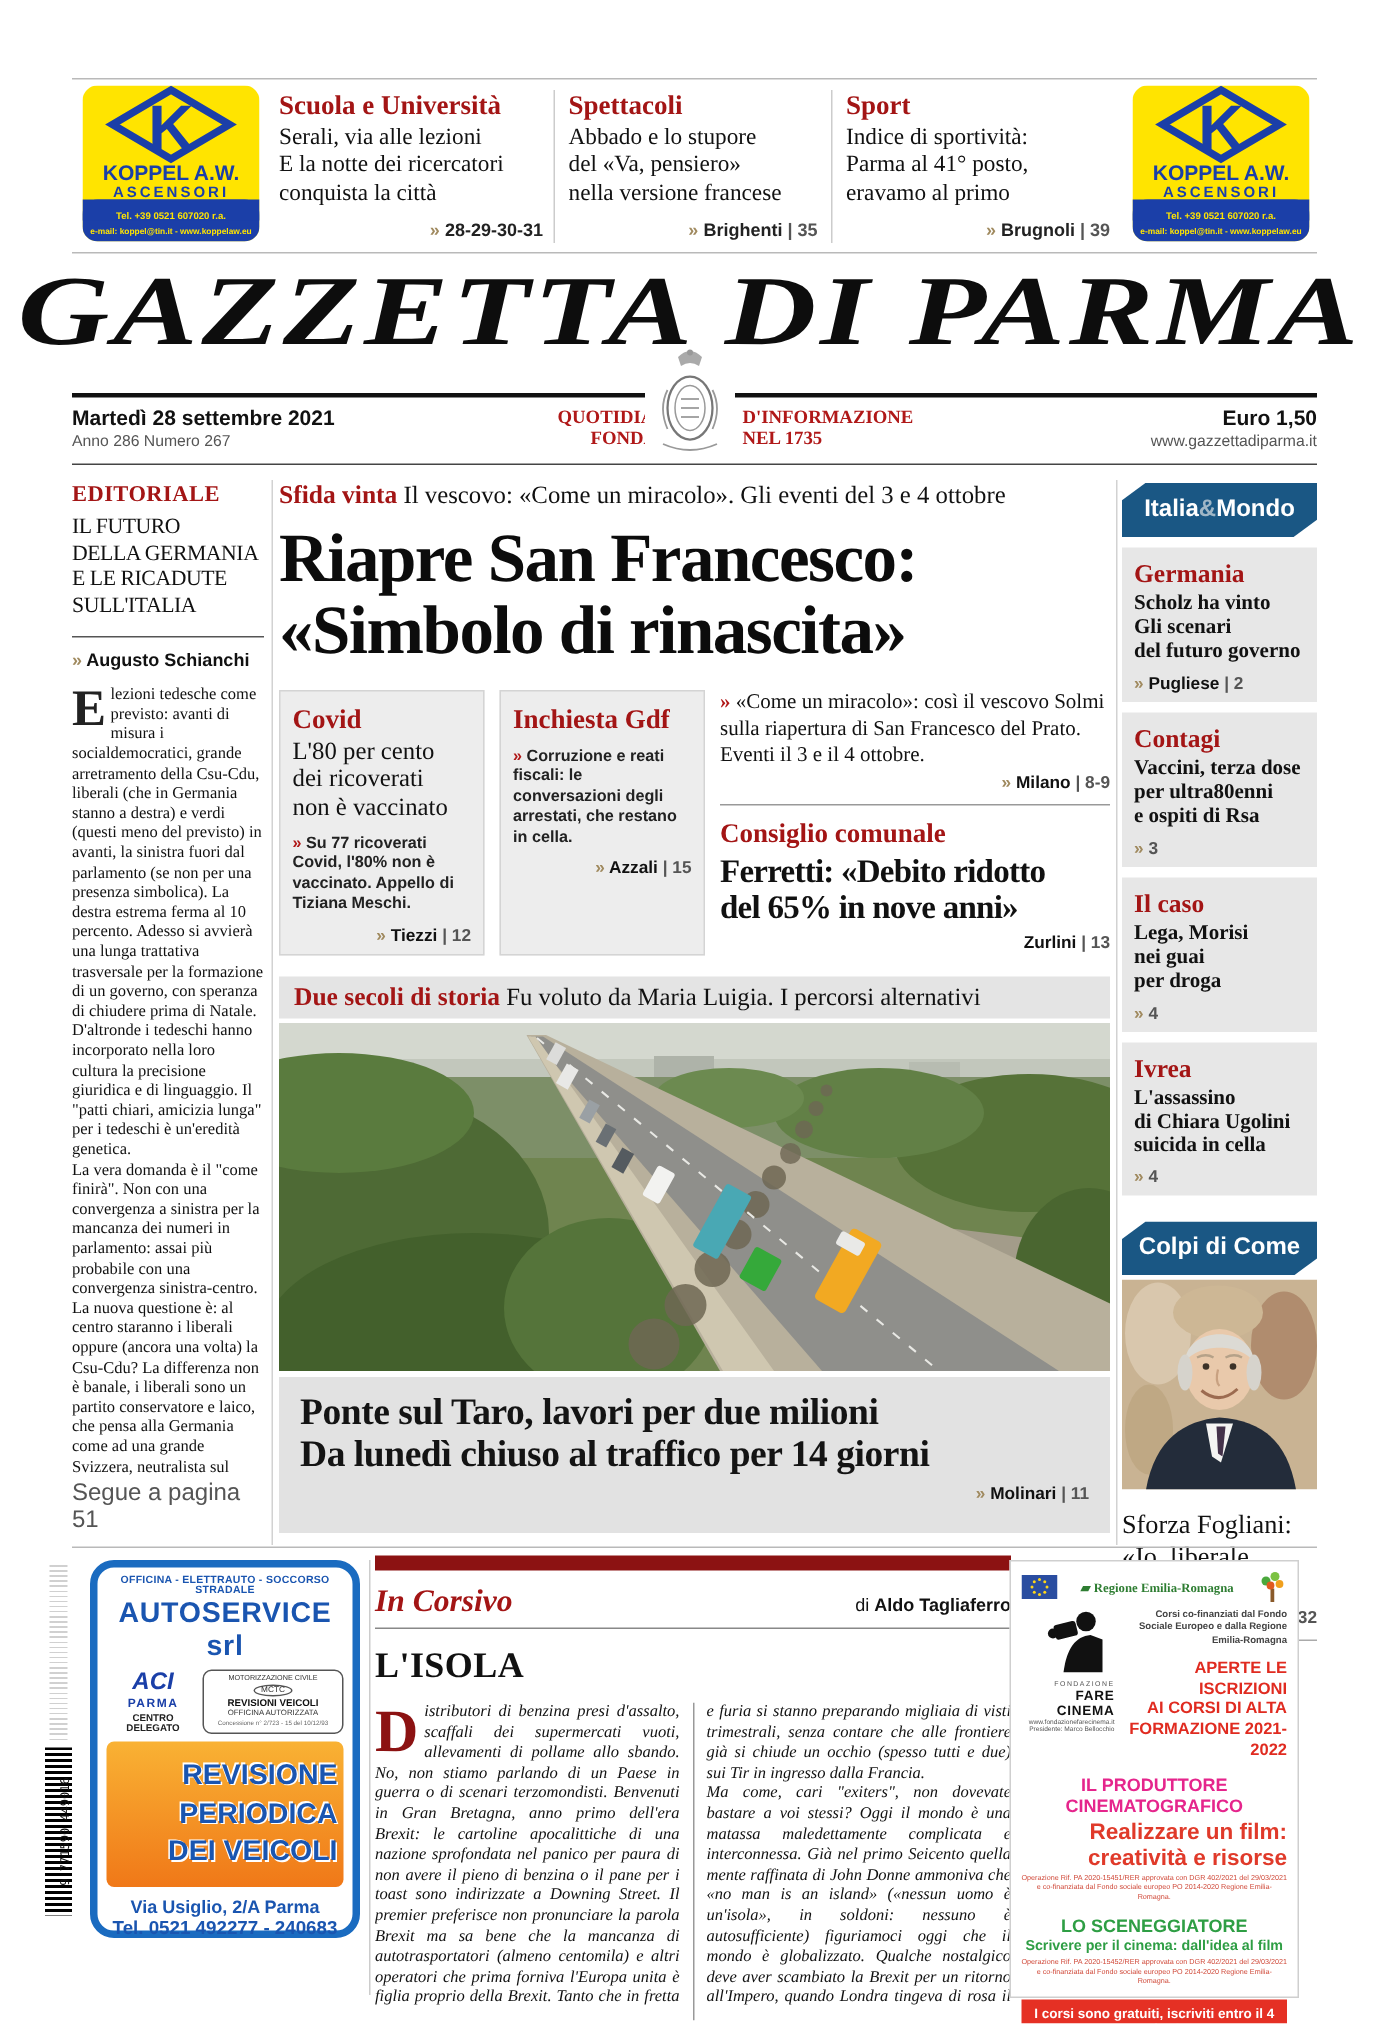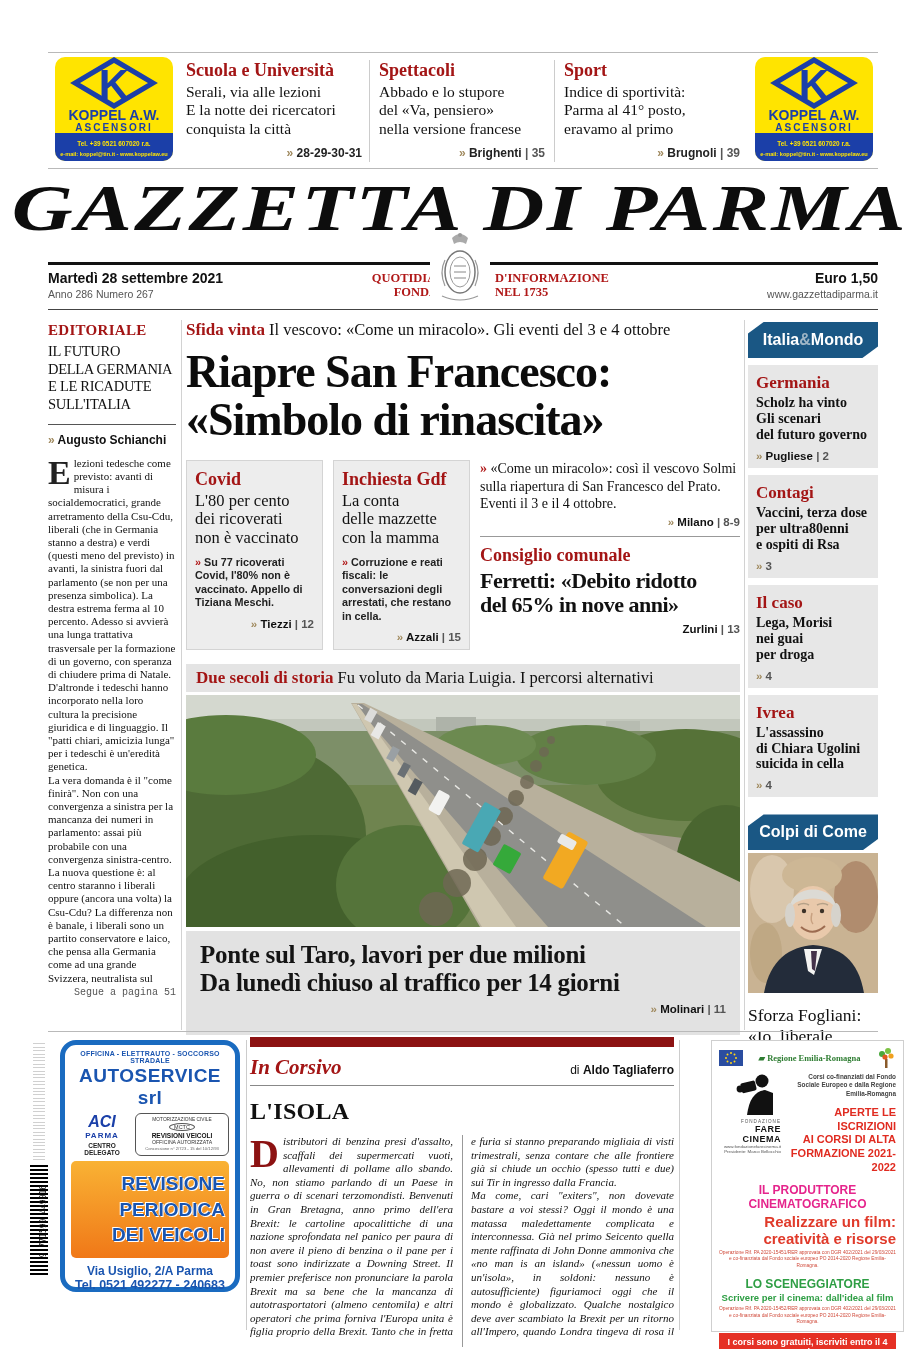--- a/index.html
+++ b/index.html
@@ -28,21 +28,21 @@
   .founded { font-weight:bold; font-size:12.5px; line-height:1.1; color:#b01818; white-space:pre-line; }
 
   
   .edi { position:absolute; left:48px; top:322px; width:128px; }
   .edi .lab { font-weight:bold; font-size:15px; color:#a31515; letter-spacing:.3px; }
   .edi .tt { font-size:14.5px; line-height:1.22; letter-spacing:-.3px; margin-top:4px; white-space:pre-line; }
   .edi .rule { height:1px; background:#555; margin:10px 0 8px; }
   .edi .by { font-family:"Liberation Sans",sans-serif; font-size:12px; font-weight:bold; }
   .edi .body { margin-top:10px; font-size:11px; line-height:13.2px; height:528px; overflow:hidden; }
   .edi .body .dc { float:left; font-weight:bold; font-size:34px; line-height:28px; padding:2px 3px 0 0; color:#222; }
-  .edi .segue { font-family:Liberation Mono, monospace; font-size:10px; color:#555; text-align:right; margin-top:2px; }
+  .edi .segue { font-family:Liberation Sans, sans-serif; font-size:16px; color:#555; margin-top:2px; }
 
   .colrule { position:absolute; width:1px; background:#d2d2d2; top:320px; height:710px; }
 
   
   .center { position:absolute; left:186px; top:320px; width:554px; }
   .kick { font-size:16.5px; }
   .kick b.red { font-size:17px; }
   .headline { font-weight:bold; font-size:46px; line-height:1.04; letter-spacing:-1px; margin-top:8px; color:#0c0c0c; }
   .boxrow { display:flex; gap:10px; margin-top:16px; }
   .gbox { background:#ededed; border:1px solid #d4d4d4; padding:8px 8px 6px; width:137px; }
@@ -106,21 +106,21 @@
   .autoad .addr { color:#1a55b0; font-weight:bold; font-size:12px; text-align:center; margin-top:6px; }
   .autoad .tel  { color:#1a55b0; font-weight:bold; font-size:12.5px; text-align:center; }
 
   .sidefine { position:absolute; left:33px; top:1042px; width:12px; height:118px;
      background:repeating-linear-gradient(0deg,#aaa 0 1px,transparent 1px 3.4px); opacity:.55; }
   .bcwrap { position:absolute; left:30px; top:1165px; width:26px; height:118px; }
   .bcbars { width:18px; height:112px; background:repeating-linear-gradient(180deg,#000 0 2px,#fff 2px 4px); }
   .bcnum { position:absolute; left:9px; top:56px; transform:rotate(-90deg) translateX(-50%); transform-origin:left top;
      font-family:"DejaVu Sans Mono",monospace; font-size:8px; white-space:nowrap; color:#111; }
 
-  .cinead { position:absolute; left:711px; top:1040px; width:193px; height:292px; border:1px solid #cfcfcf; background:#fff; padding:6px 7px; font-family:"Liberation Sans",sans-serif; }
+  .cinead { position:absolute; left:673px; top:1040px; width:193px; height:292px; border:1px solid #cfcfcf; background:#fff; padding:6px 7px; font-family:"Liberation Sans",sans-serif; }
   .cinead .logos { display:flex; align-items:center; justify-content:space-between; }
   .rer { color:#2e7d32; font-weight:bold; font-size:8.5px; font-family:"Liberation Serif",serif; }
   .cinead .row2 { display:flex; gap:6px; margin-top:4px; }
   .fclogo { width:62px; text-align:right; }
   .fclogo .f1 { font-size:4.6px; color:#555; letter-spacing:1px; }
   .fclogo .f2 { font-size:9px; font-weight:bold; color:#111; letter-spacing:.5px; }
   .fclogo .f3 { font-size:4.4px; color:#555; }
   .cinead .r2r { flex:1; text-align:right; }
   .cofin { font-size:6.4px; font-weight:bold; color:#444; line-height:1.3; }
   .aperte { color:#e02b20; font-weight:bold; font-size:11px; line-height:1.25; margin-top:8px; white-space:pre-line; }
@@ -251,23 +251,20 @@
       <div class="gbox">
         <div class="lab">Covid</div>
         <div class="tt ml">L'80 per cento
 dei ricoverati
 non è vaccinato</div>
         <div class="sum"><span class="chev r">»</span> <span>Su 77 ricoverati Covid, l'80% non è vaccinato. Appello di Tiziana Meschi.</span></div>
         <div class="bl"><span class="chev">»</span> <span>Tiezzi</span> <span class="pg">| 12</span></div>
       </div>
       <div class="gbox">
         <div class="lab">Inchiesta Gdf</div>
-        <div class="tt ml">La conta
-delle mazzette
-con la mamma</div>
         <div class="sum"><span class="chev r">»</span> <span>Corruzione e reati fiscali: le conversazioni degli arrestati, che restano in cella.</span></div>
         <div class="bl"><span class="chev">»</span> <span>Azzali</span> <span class="pg">| 15</span></div>
       </div>
       <div class="rcell">
         <div class="sum"><span class="chev r">»</span> <span>«Come un miracolo»: così il vescovo Solmi sulla riapertura di San Francesco del Prato. Eventi il 3 e il 4 ottobre.</span></div>
         <div class="bl" style="margin-top:3px;"><span class="chev">»</span> <span>Milano</span> <span class="pg">| 8-9</span></div>
         <div class="rule"></div>
         <div class="cons">
           <div class="lab">Consiglio comunale</div>
           <div class="tt ml">Ferretti: «Debito ridotto

